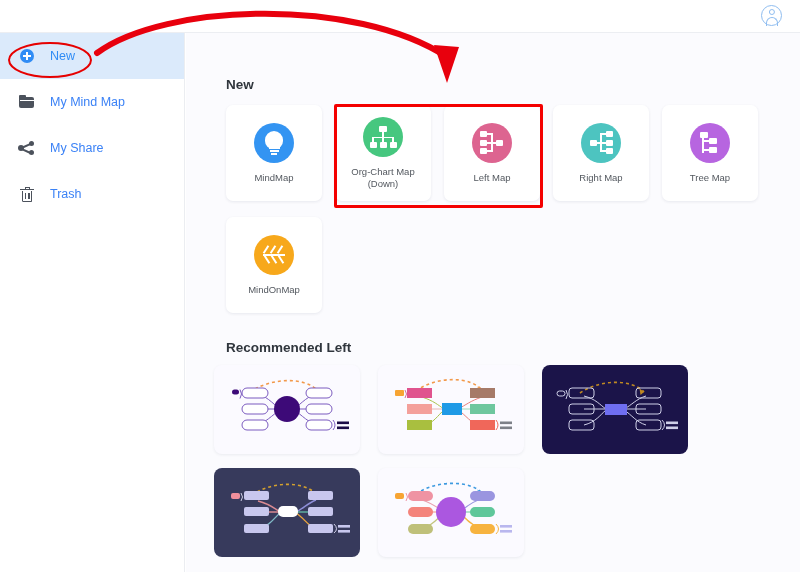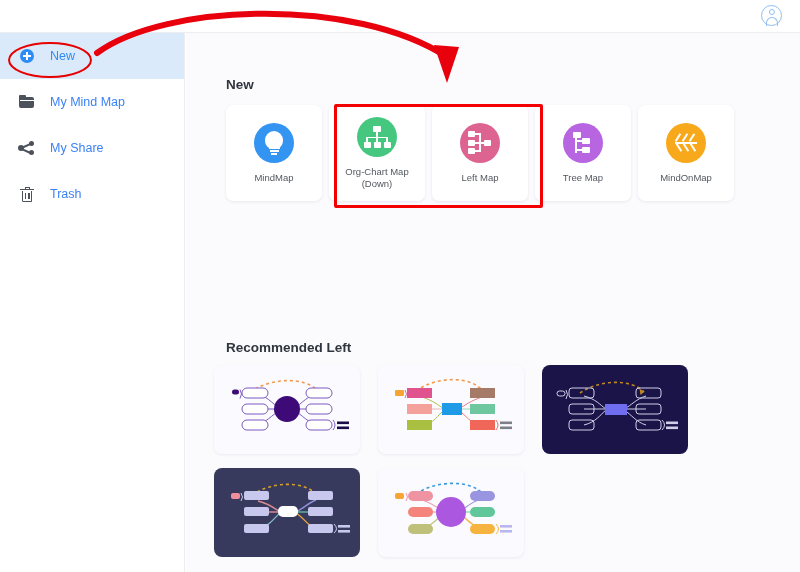--- a/index.html
+++ b/index.html
@@ -185,21 +185,21 @@
     color: #30363d;
     margin: 0;
   }
   #sec-new-title { position: absolute; left: 40px; top: 44px; }
   #sec-theme-title { position: absolute; left: 40px; top: 307px; }
 
   .card-grid {
     position: absolute; left: 40px; top: 72px;
     width: 560px;
     display: flex; flex-wrap: wrap;
-    gap: 16px 7px;
+    gap: 16px 13px;
   }
   .card {
     width: 96px; height: 96px;
     background: #ffffff;
     border-radius: 7px;
     box-shadow: 0 1px 3px rgba(36,47,77,0.09);
     display: flex; flex-direction: column;
     align-items: center; justify-content: center;
     cursor: pointer;
   }
@@ -424,20 +424,34 @@
           <span class="g lm-h1"></span>
             <span class="g lm-h2"></span>
             <span class="g lm-h3"></span>
           <span class="g lm-c1"></span>
             <span class="g lm-c2"></span>
             <span class="g lm-c3"></span>
         </div>
         <div class="card-label">Left Map</div>
       </div>
 
+      <div class="card">
+        <div class="card-icon" style="background:#4dc4c0">
+          <span class="g rm-root"></span>
+            <span class="g rm-vbar"></span>
+            <span class="g rm-h0"></span>
+          <span class="g rm-h1"></span>
+            <span class="g rm-h2"></span>
+            <span class="g rm-h3"></span>
+          <span class="g rm-c1"></span>
+            <span class="g rm-c2"></span>
+            <span class="g rm-c3"></span>
+        </div>
+        <div class="card-label">Right Map</div>
+      </div>
 
       <div class="card">
         <div class="card-icon" style="background:#b765e0">
           <span class="g tm-root"></span>
             <span class="g tm-vbar"></span>
           <span class="g tm-h1"></span>
             <span class="g tm-h2"></span>
           <span class="g tm-c1"></span>
             <span class="g tm-c2"></span>
         </div>

